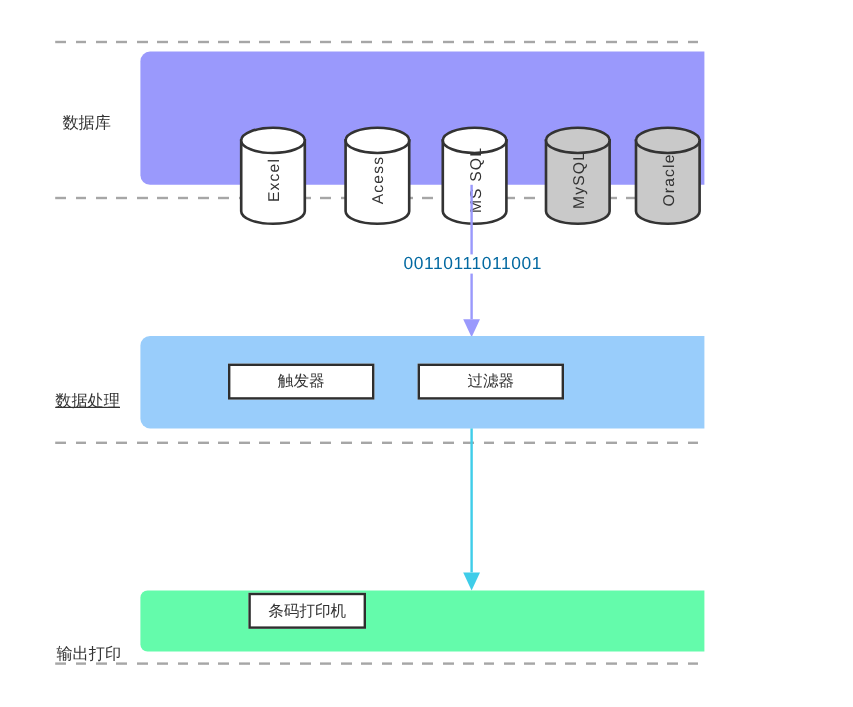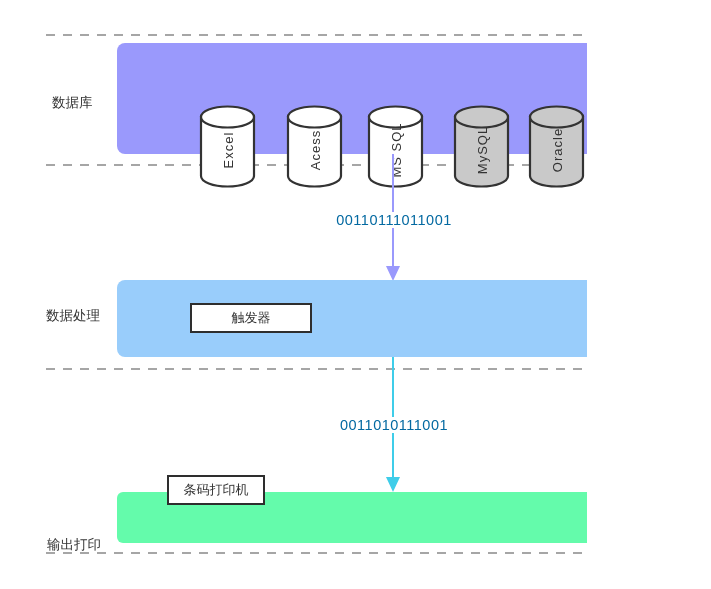--- a/index.html
+++ b/index.html
@@ -7,21 +7,21 @@
   .canvas{position:relative;width:587px;height:589px;background:#fff;overflow:hidden;border-radius:13px;}
 
   
   .divider{position:absolute;left:46px;width:635px;height:2px;
     background:repeating-linear-gradient(90deg,#a6a6a6 0 9px,transparent 9px 17px);}
   .div-1{top:34px;} .div-2{top:164px;} .div-3{top:368px;} .div-4{top:552px;}
 
   
   .lane-label{position:absolute;font-size:13.5px;color:#333;white-space:nowrap;}
   .ll-db{left:52px;top:94px;}
-  .ll-proc{left:46px;top:307px;}
+  .ll-proc{left:46px;top:325px;text-decoration:underline;}
   .ll-out{left:47px;top:512px;margin-top:24px;}
 
   
   .band{position:absolute;left:117px;border-radius:8px;}
   .band-db{top:43px;width:553px;height:111px;background:#9a99fc;}
   .band-proc{top:280px;width:552px;height:77px;background:#99cdfb;}
   .band-out{top:492px;width:555px;height:51px;background:#64fbab;border-radius:6px;}
 
   
   .cylinder{position:absolute;top:61px;width:57px;height:86px;}
@@ -39,21 +39,21 @@
   .arrow-label{position:absolute;left:394px;transform:translate(-50%,-50%);
     background:#fff;padding:0 3px;font-size:14.5px;color:#0369a1;white-space:nowrap;letter-spacing:0.5px;}
   .al-1{top:220px;} .al-2{top:425px;}
 
   
   .node{position:absolute;height:30px;background:#fff;border:2px solid #2e2e2e;
     box-sizing:border-box;display:flex;align-items:center;justify-content:center;
     font-size:13px;color:#333;white-space:nowrap;}
   .proc-node{top:303px;}
   .pn-0{left:190px;width:122px;} .pn-1{left:348px;width:122px;} .pn-2{left:501px;width:122px;}
-  .out-node{top:475px;}
+  .out-node{top:494px;margin-left:40px;}
   .on-0{left:167px;width:98px;} .on-1{left:283px;width:98px;} .on-2{left:406px;width:97px;} .on-3{left:525px;width:98px;}
 </style>
 </head>
 <body>
 
 <div class="canvas">
 
   <div class="divider div-1"></div>
   <div class="divider div-2"></div>
   <div class="divider div-3"></div>
@@ -100,21 +100,21 @@
       <span class="cyl-label">Oracle</span>
     </div>
   </div>
 
   <div class="arrow-line a1-line"></div>
   <div class="arrow-head a1-head"></div>
   <div class="arrow-label al-1">00110111011001</div>
 
   <div class="band band-proc"></div>
   <div class="node proc-node pn-0">触发器</div>
+  <div class="node proc-node pn-1">过滤器</div>
 
   <div class="arrow-line a2-line"></div>
   <div class="arrow-head a2-head"></div>
-  <div class="arrow-label al-2">0011010111001</div>
 
   <div class="band band-out"></div>
   <div class="node out-node on-0">条码打印机</div>
 
 </div>
 
 </body></html>

